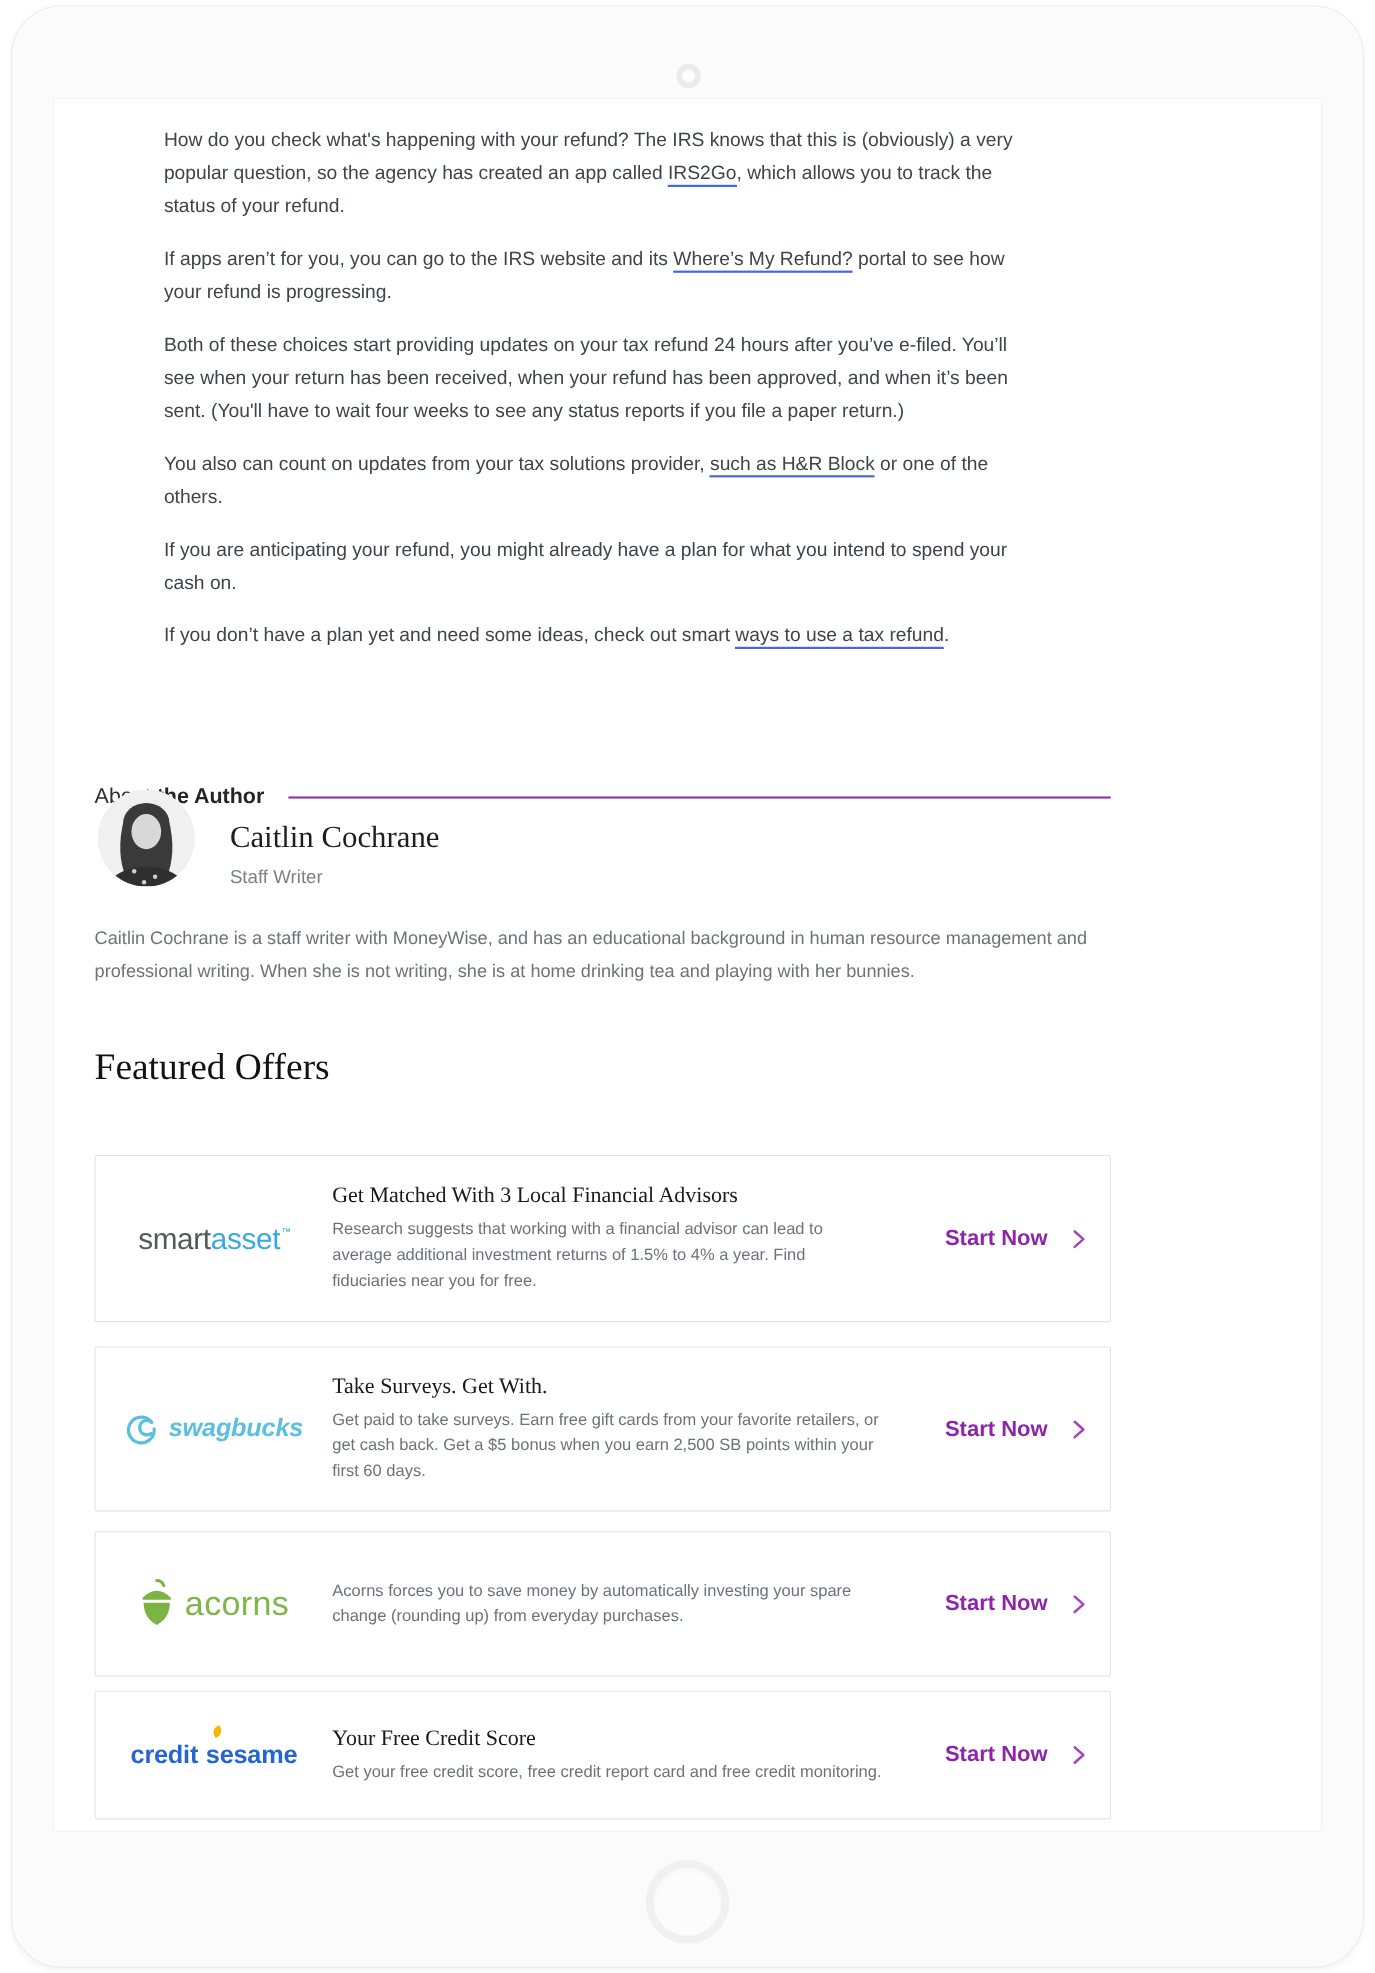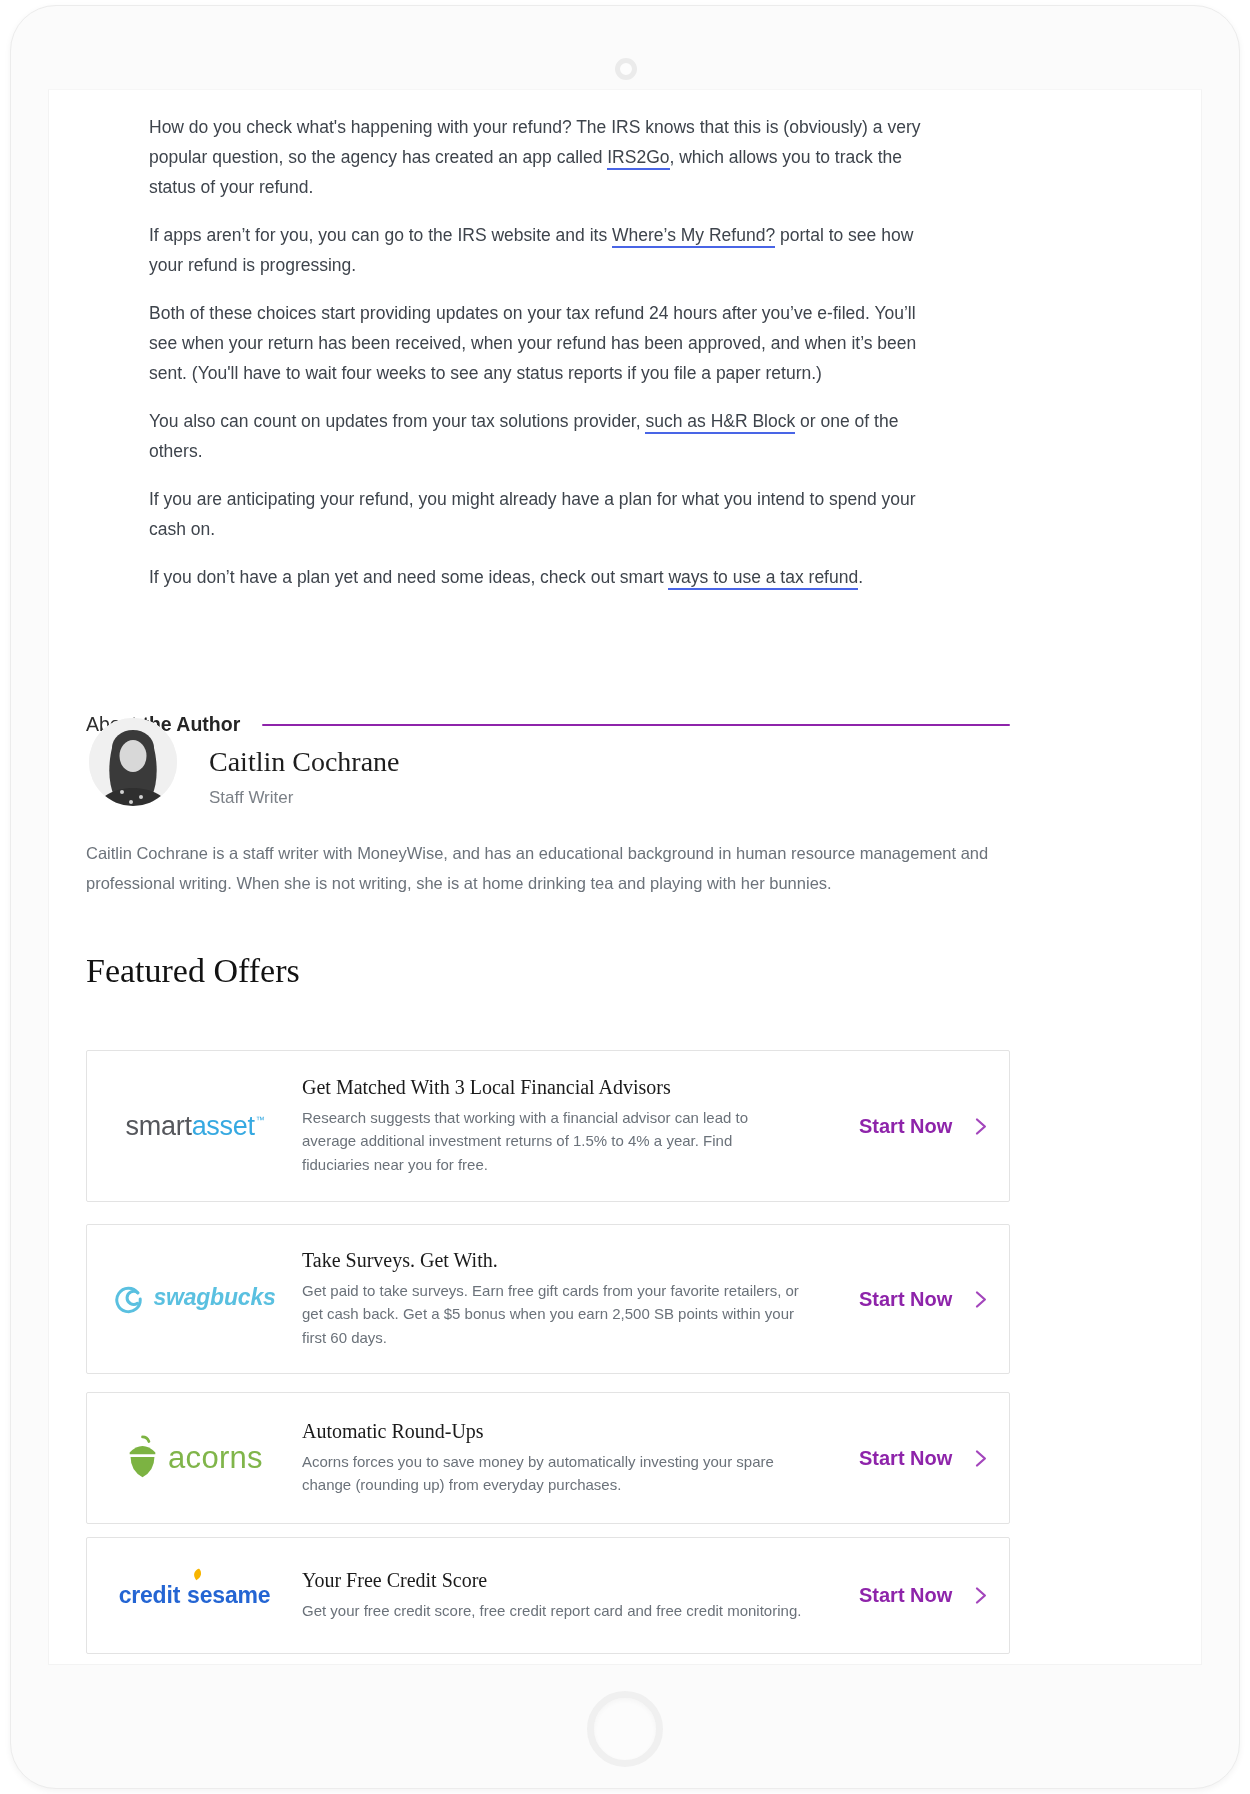--- a/index.html
+++ b/index.html
@@ -143,21 +143,20 @@
         <span class="acorns">
           <svg viewBox="0 0 36 50" width="33" height="46">
             <path d="M18 2 q5 0 7 5" stroke="#7cb342" stroke-width="3" fill="none" stroke-linecap="round"></path>
             <path d="M4 19 Q18 5 32 19 L32 21 L4 21 Z" fill="#7cb342"></path>
             <path d="M5 24 L31 24 Q31 39 18 46 Q5 39 5 24 Z" fill="#7cb342"></path>
           </svg>
           <span class="ac-text">acorns</span>
         </span>
       </div>
       <div class="offer-text">
-        <h3 class="offer-title">Automatic Round-Ups</h3>
         <p class="offer-desc">Acorns forces you to save money by automatically investing your spare change (rounding up) from everyday purchases.</p>
       </div>
       <a class="offer-cta">
         <span>Start Now</span>
         <svg viewBox="0 0 24 24" width="21" height="21">
             <path d="M8 4 L17 12 L8 20" fill="none" stroke="#a346bc" stroke-width="2.6" stroke-linecap="round" stroke-linejoin="round"></path>
           </svg>
       </a>
     </div>
 

